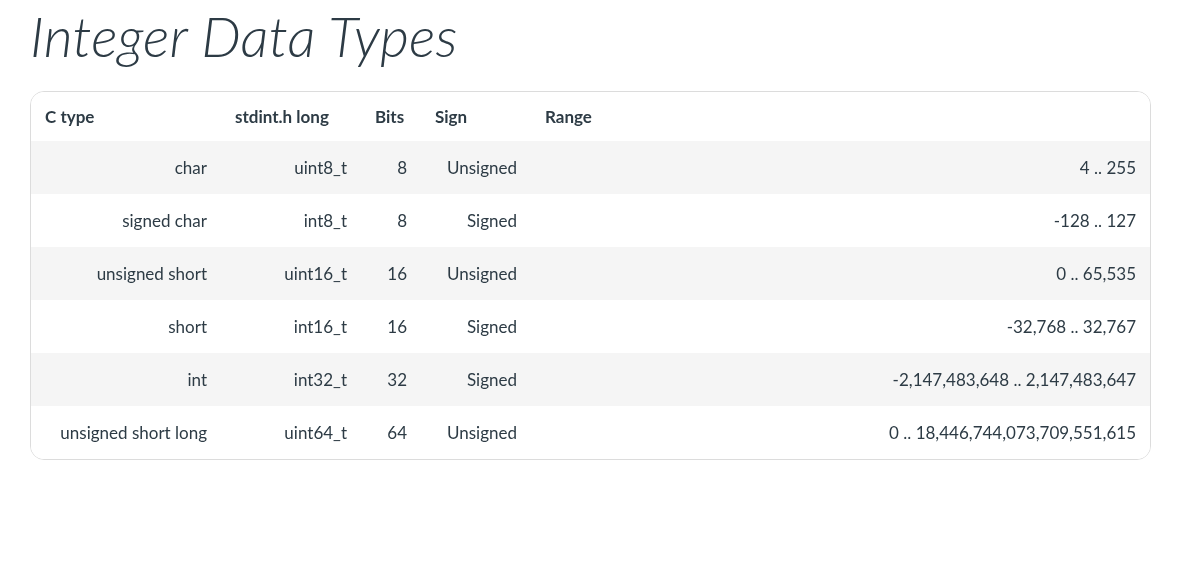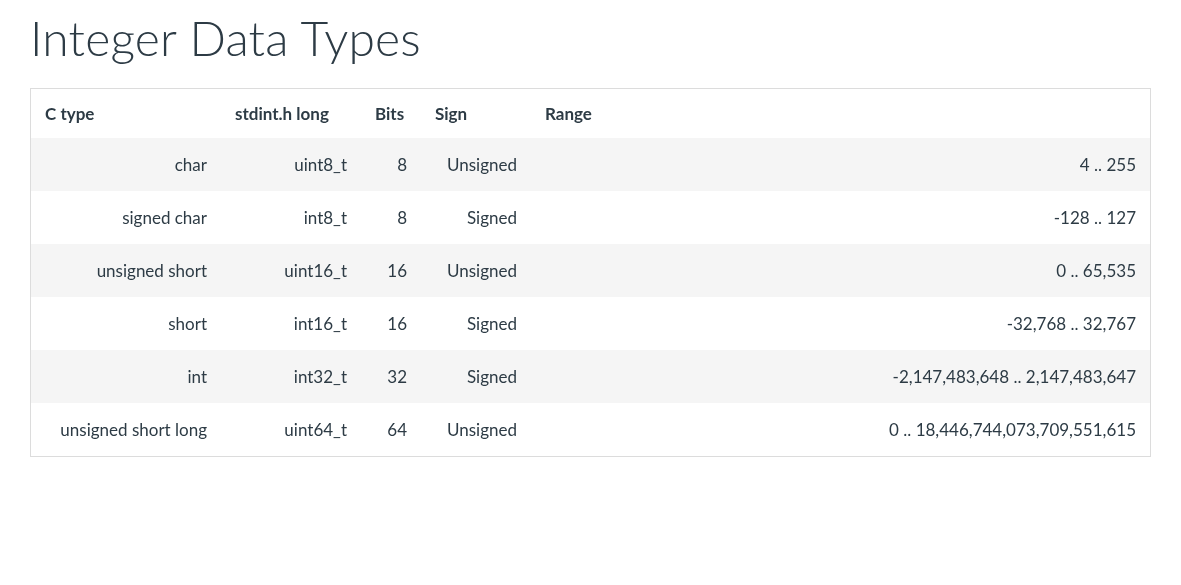--- a/index.html
+++ b/index.html
@@ -5,29 +5,30 @@
     * { box-sizing: border-box; margin: 0; padding: 0; }
     body {
       font-family: "Lato", "Helvetica Neue", Helvetica, Arial, sans-serif;
       background: #fff;
       color: #333;
       padding: 0 30px;
       width: 1181px;
     }
     h1.page-title {
       font-weight: 300;
-      font-size: 48px;
+      font-size: 56px;
       color: #2d3b45;
       letter-spacing: 0.2px;
       margin-bottom: 22px;
-      margin-top: 9px;
+      margin-top: 2px;
+      font-style: italic;
     }
     .table-wrap {
       border: 1px solid #dcdcdc;
-      border-radius: 0;
+      border-radius: 14px;
       overflow: hidden;
     }
     table {
       width: 100%;
       border-collapse: collapse;
       font-size: 17px;
       color: #2d3b45;
     }
     thead th {
       text-align: left;

